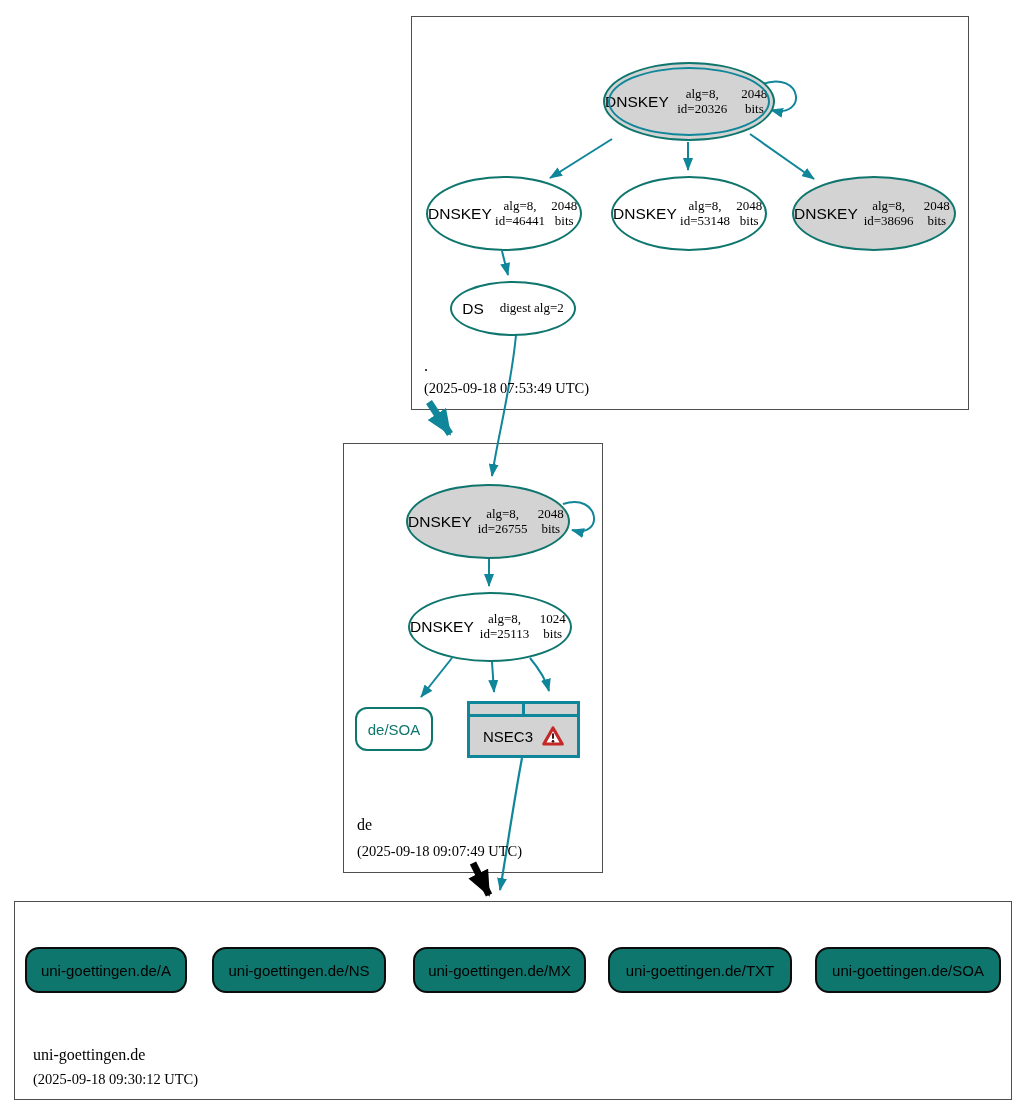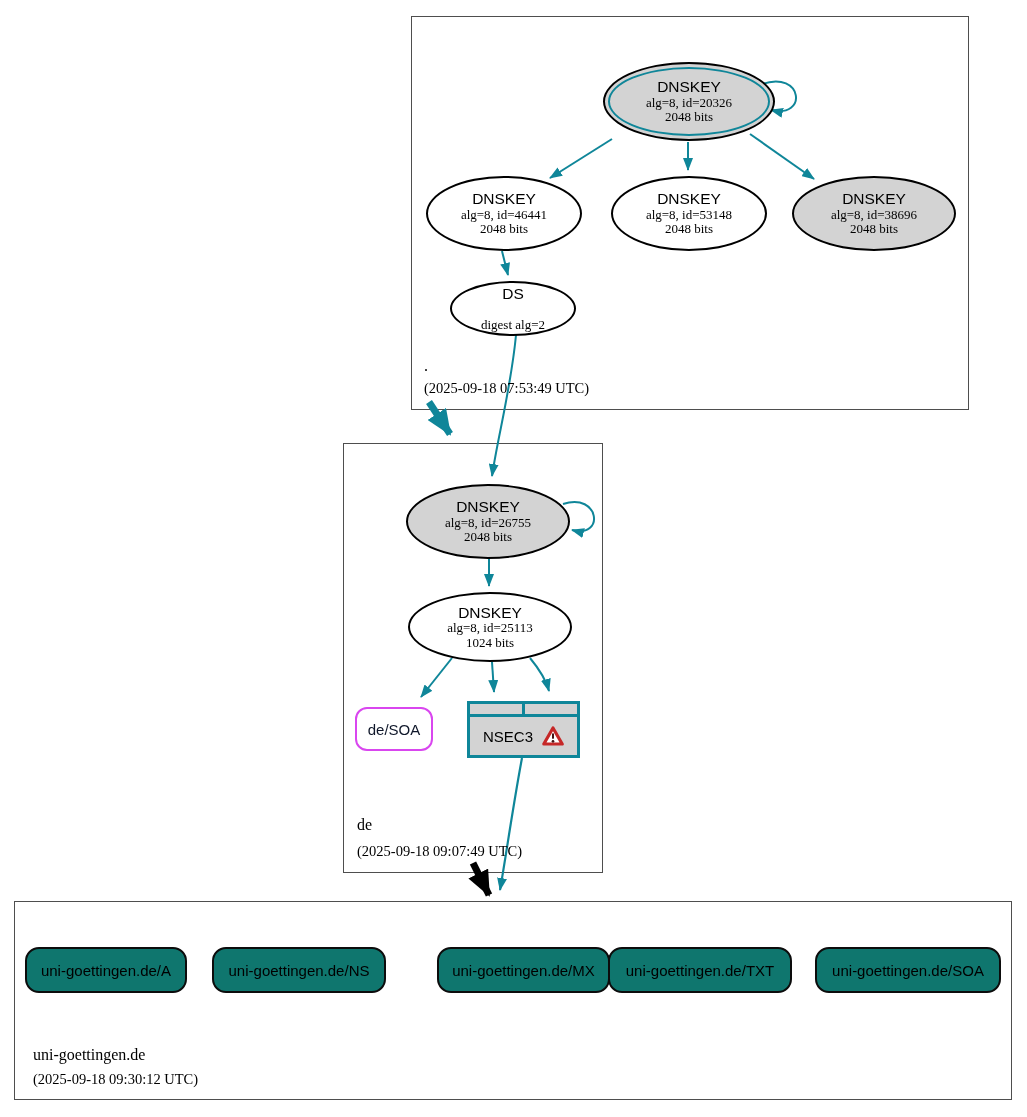--- a/index.html
+++ b/index.html
@@ -1,32 +1,32 @@
 <!DOCTYPE html>
 <html><head>
 <meta charset="utf-8">
 <style>
   html,body{margin:0;padding:0;background:#ffffff;}
   #canvas{position:relative;width:1027px;height:1117px;background:#ffffff;overflow:hidden;
           font-family:"Liberation Sans",sans-serif;}
   .zone-box{position:absolute;border:1px solid #4e4e4e;background:transparent;}
   .edges{position:absolute;left:0;top:0;width:1027px;height:1117px;pointer-events:none;}
 
-  .ellipse{position:absolute;box-sizing:border-box;border:2px solid #000000;border-radius:50%;
-           background:#ffffff;display:flex;flex-direction:column;align-items:center;justify-content:center;
+  .ellipse{position:absolute;box-sizing:border-box;border:2px solid #0f766e;border-radius:50%;
+           background:#ffffff;display:flex;align-items:center;justify-content:center;
            text-align:center;line-height:1.12;}
   .ellipse.gray{background:#d3d3d3;}
   .ellipse.double::before{content:"";position:absolute;inset:3px;border:2px solid #0f8699;
            border-radius:50%;pointer-events:none;}
   .ntitle{font-family:"Liberation Sans",sans-serif;font-size:15.5px;color:#000;}
   .ndetail{font-family:"Liberation Serif",serif;font-size:13px;color:#000;}
 
-  .soa-node{position:absolute;box-sizing:border-box;border:2px solid #d946ef;border-radius:12px;
+  .soa-node{position:absolute;box-sizing:border-box;border:2px solid #0f766e;border-radius:12px;
            background:#ffffff;display:flex;align-items:center;justify-content:center;
-           font-size:15px;color:#0f172a;}
+           font-size:15px;color:#0f766e;}
   .rrset{position:absolute;box-sizing:border-box;border:2px solid #0c0c0c;border-radius:14px;
            background:#0f766e;display:flex;align-items:center;justify-content:center;
            font-size:15px;color:#000;}
 
   .nsec3{position:absolute;box-sizing:border-box;background:#0f8699;display:grid;
            grid-template-rows:10px 1fr;gap:3px;padding:3px;}
   .nsec3 .cellrow{display:grid;grid-template-columns:1fr 1fr;gap:3px;}
   .nsec3 .cell{background:#d3d3d3;}
   .nsec3 .main{background:#d3d3d3;display:flex;align-items:center;justify-content:center;gap:9px;
            font-size:15px;color:#000;}
@@ -138,21 +138,21 @@
 
   <div class="zlabel" style="left:357px;top:816px;">de</div>
   <div class="zts" style="left:357px;top:843px;">(2025-09-18 09:07:49 UTC)</div>
 
   <div class="rrset" style="left:25px;top:947px;width:162px;height:46px;">
     <span>uni-goettingen.de/A</span>
   </div>
   <div class="rrset" style="left:212px;top:947px;width:174px;height:46px;">
     <span>uni-goettingen.de/NS</span>
   </div>
-  <div class="rrset" style="left:413px;top:947px;width:173px;height:46px;margin-left:24px;">
+  <div class="rrset" style="left:413px;top:947px;width:173px;height:46px;">
     <span>uni-goettingen.de/MX</span>
   </div>
   <div class="rrset" style="left:608px;top:947px;width:184px;height:46px;">
     <span>uni-goettingen.de/TXT</span>
   </div>
   <div class="rrset" style="left:815px;top:947px;width:186px;height:46px;">
     <span>uni-goettingen.de/SOA</span>
   </div>
 
   <div class="zlabel" style="left:33px;top:1046px;">uni-goettingen.de</div>

